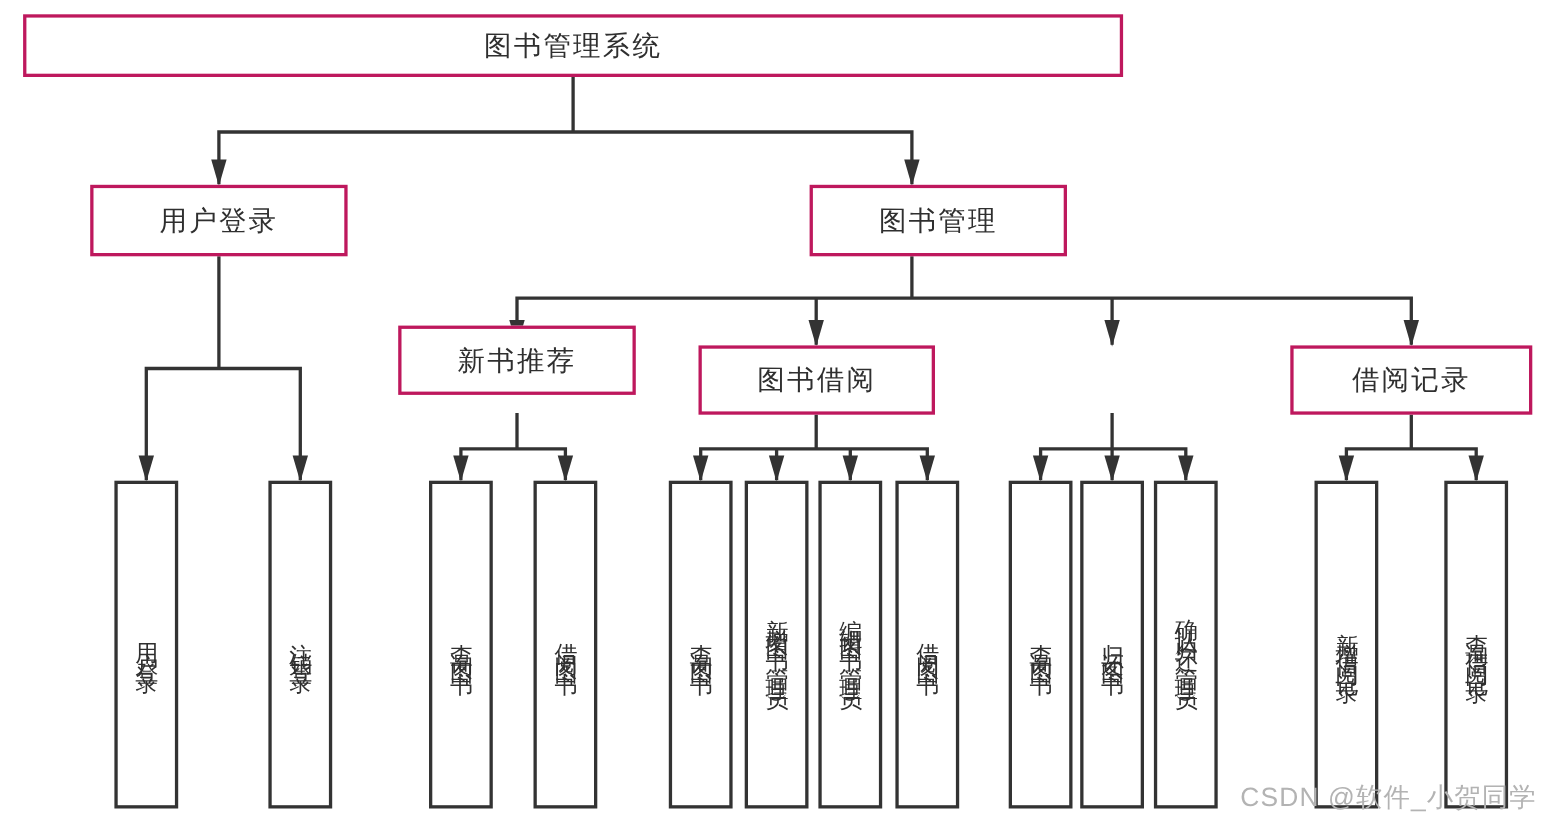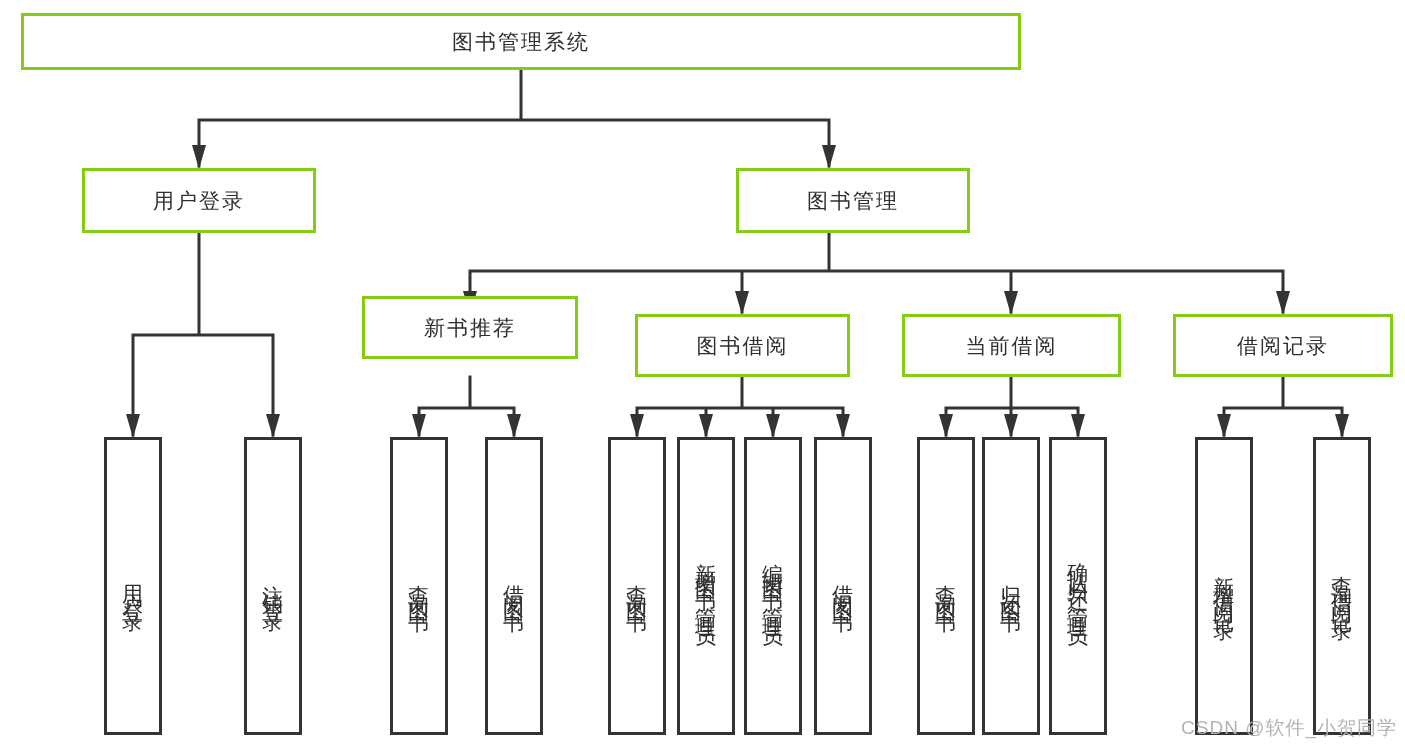--- a/index.html
+++ b/index.html
@@ -6,25 +6,25 @@
   #stage{
     position:relative;
     width:1405px;height:747px;
     background:#ffffff;
     font-family:"Liberation Sans","DejaVu Sans",sans-serif;
     overflow:hidden;
   }
   .box{
     position:absolute;
     box-sizing:border-box;
-    border:3px solid #84cc16;
+    border:3px solid #be185d;
     background:#ffffff;
     display:flex;align-items:center;justify-content:center;
     color:#2f2f2f;
-    font-size:21px;
+    font-size:25px;
     letter-spacing:2px;
     white-space:nowrap;
   }
   .leaf{
     position:absolute;
     box-sizing:border-box;
     border:3px solid #333333;
     background:#ffffff;
     display:flex;align-items:center;justify-content:center;
     color:#2f2f2f;
@@ -36,21 +36,21 @@
     font-size:21px;
     letter-spacing:9px;
     line-height:1;
     white-space:nowrap;
   }
   svg.connectors{position:absolute;left:0;top:0;}
   .watermark{
     position:absolute;
     right:8px;bottom:6px;
     color:#b3b3b3;
-    font-size:19px;
+    font-size:24px;
     letter-spacing:1px;
     white-space:nowrap;
   }
 </style>
 </head>
 <body>
 
 <div id="stage">
 
   <svg class="connectors" width="1405" height="747" viewBox="0 0 1405 747">
@@ -95,23 +95,20 @@
   <div class="box" style="left:736px;top:168px;width:234px;height:65px;">
     <span>图书管理</span>
   </div>
 
   <div class="box" style="left:362px;top:296px;width:216px;height:63px;">
     <span>新书推荐</span>
   </div>
   <div class="box" style="left:635px;top:314px;width:215px;height:63px;">
     <span>图书借阅</span>
   </div>
-  <div class="box" style="left:902px;top:314px;width:219px;height:63px;">
-    <span>当前借阅</span>
-  </div>
   <div class="box" style="left:1173px;top:314px;width:220px;height:63px;text-align:center;">
     <span>借阅记录</span>
   </div>
 
   <div class="leaf" style="left:104px;">
     <span class="vtext">用户登录</span>
   </div>
   <div class="leaf" style="left:244px;">
     <span class="vtext">注销登录</span>
   </div>

